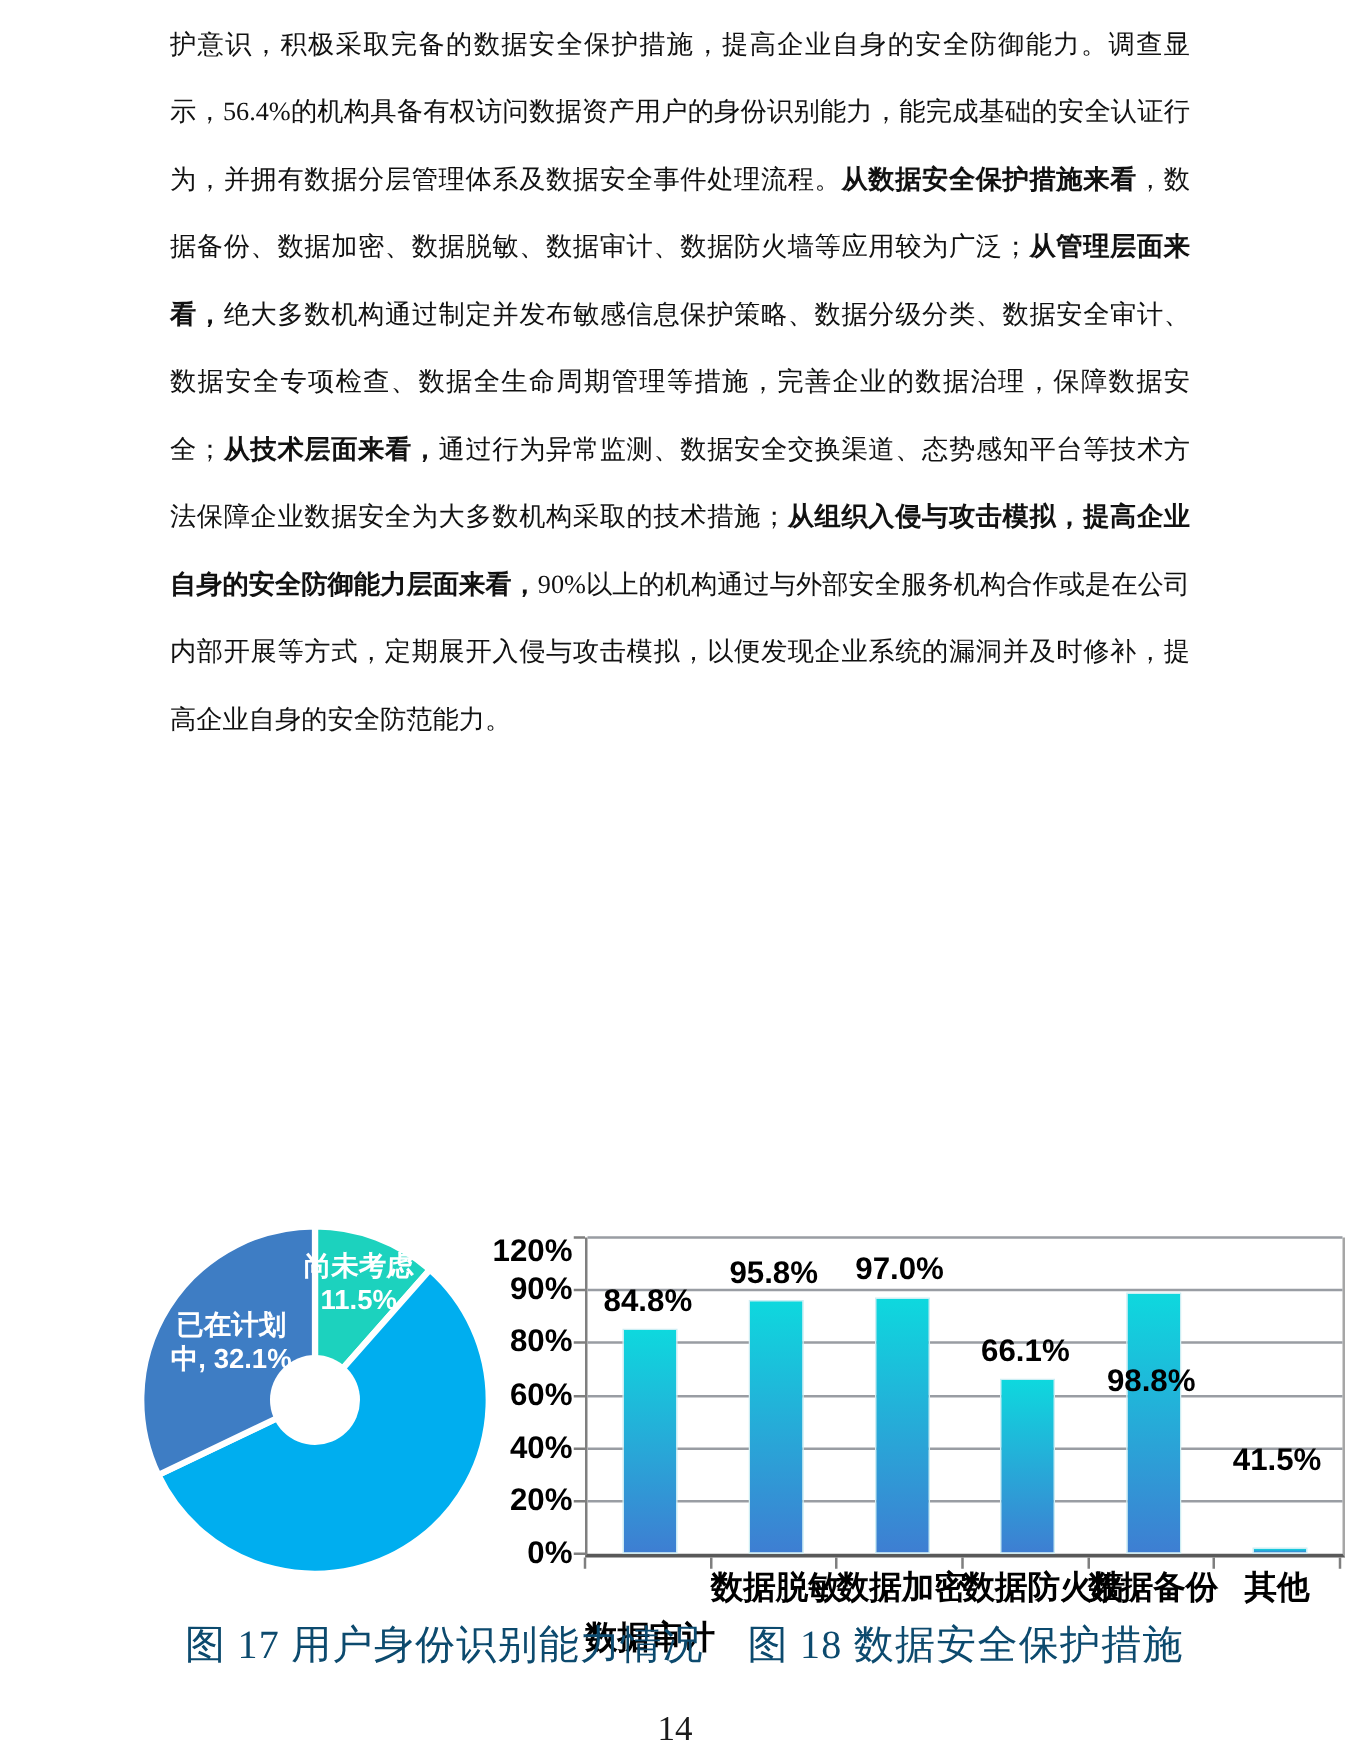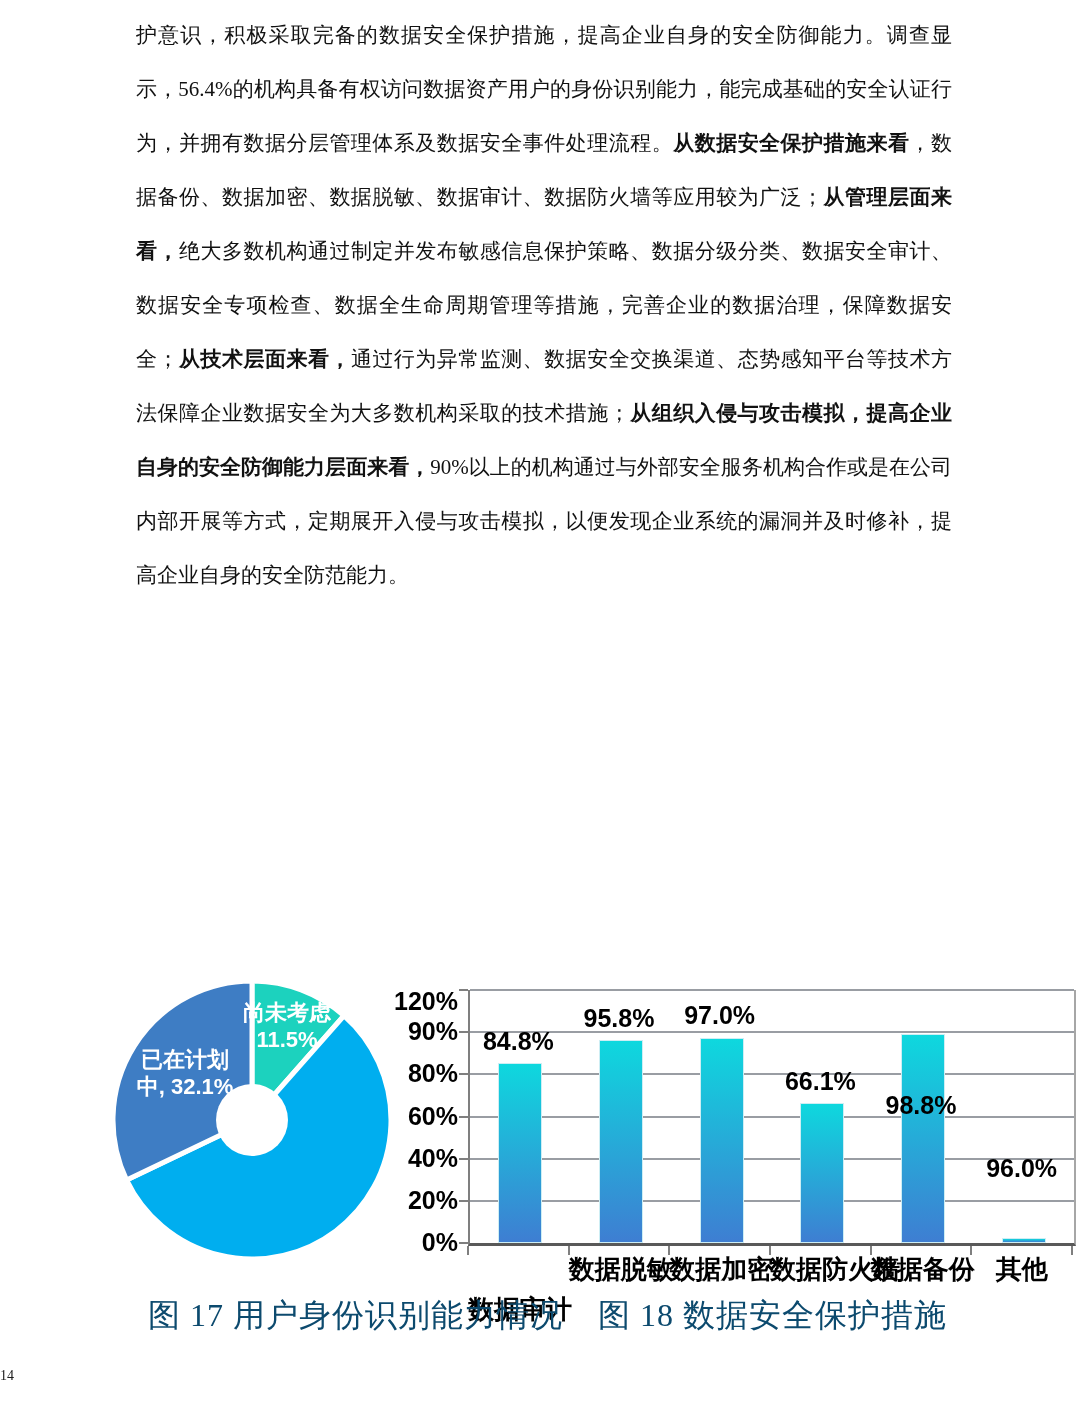--- a/index.html
+++ b/index.html
@@ -31,22 +31,22 @@
   .y-tick-mark{position:absolute;width:9px;height:2px;background:#7f7f7f;}
   .x-tick-mark{position:absolute;width:2px;height:9px;background:#7f7f7f;}
   .value-label{position:absolute;text-align:center;font-family:"Liberation Sans",sans-serif;
                font-weight:bold;font-size:25px;color:#000;white-space:nowrap;}
   .cat-label{position:absolute;text-align:center;font-family:"Liberation Sans",sans-serif;
              font-weight:bold;font-size:26px;color:#000;white-space:nowrap;top:1252px;}
   
   .caption{position:absolute;font-size:32px;color:#0c4a6e;letter-spacing:1px;white-space:nowrap;}
   .caption-17{left:148px;top:1294px;}
   .caption-18{left:598px;top:1294px;}
-  .page-number{position:absolute;left:0;top:1368px;width:100%;
-               font-size:14px;color:#1a1a1a;}
+  .page-number{position:absolute;left:0;top:1368px;width:100%;text-align:center;
+               font-size:28px;color:#1a1a1a;}
 </style>
 </head>
 <body>
 
 <div class="page">
 
   <p class="body-text" id="paragraph"><span>护意识，积极采取完备的数据安全保护措施，提高企业自身的安全防御能力。调查显示，56.4%的机构具备有权访问数据资产用户的身份识别能力，能完成基础的安全认证行为，并拥有数据分层管理体系及数据安全事件处理流程。</span><b>从数据安全保护措施来看</b><span>，数据备份、数据加密、数据脱敏、数据审计、数据防火墙等应用较为广泛；</span><b>从管理层面来看，</b><span>绝大多数机构通过制定并发布敏感信息保护策略、数据分级分类、数据安全审计、数据安全专项检查、数据全生命周期管理等措施，完善企业的数据治理，保障数据安全；</span><b>从技术层面来看，</b><span>通过行为异常监测、数据安全交换渠道、态势感知平台等技术方法保障企业数据安全为大多数机构采取的技术措施；</span><b>从组织入侵与攻击模拟，提高企业自身的安全防御能力层面来看，</b><span>90%以上的机构通过与外部安全服务机构合作或是在公司内部开展等方式，定期展开入侵与攻击模拟，以便发现企业系统的漏洞并及时修补，提高企业自身的安全防范能力。</span></p>
 
   <div class="pie-figure">
     <svg id="pie-svg" width="288" height="288" viewBox="0 0 288 288">
@@ -104,21 +104,21 @@
       <div class="value-label" style="left: 468px; width: 100.667px; top: 1027.08px;">84.8%</div>
       <div class="cat-label" style="left: 468px; width: 100.667px; margin-top: 40px;">数据审计</div>
       <div class="value-label" style="left: 568.667px; width: 100.667px; top: 1003.88px;">95.8%</div>
       <div class="cat-label" style="left: 568.667px; width: 100.667px;">数据脱敏</div>
       <div class="value-label" style="left: 669.333px; width: 100.667px; top: 1001.35px;">97.0%</div>
       <div class="cat-label" style="left: 669.333px; width: 100.667px;">数据加密</div>
       <div class="value-label" style="left: 770px; width: 100.667px; top: 1066.5px;">66.1%</div>
       <div class="cat-label" style="left: 770px; width: 100.667px;">数据防火墙</div>
       <div class="value-label" style="left: 870.667px; width: 100.667px; top: 1046px; margin-top: 45px;">98.8%</div>
       <div class="cat-label" style="left: 870.667px; width: 100.667px; text-align: center;">数据备份</div>
-      <div class="value-label" style="left: 971.333px; width: 100.667px; top: 1154.21px;">96.0%</div>
+      <div class="value-label" style="left: 971.333px; width: 100.667px; top: 1154.21px;">41.5%</div>
       <div class="cat-label" style="left: 971.333px; width: 100.667px;">其他</div>
     </div>
 
   <div class="caption caption-17">图 17 用户身份识别能力情况</div>
   <div class="caption caption-18">图 18  数据安全保护措施</div>
   <div class="page-number">14</div>
 
 </div>
 
 </body></html>

